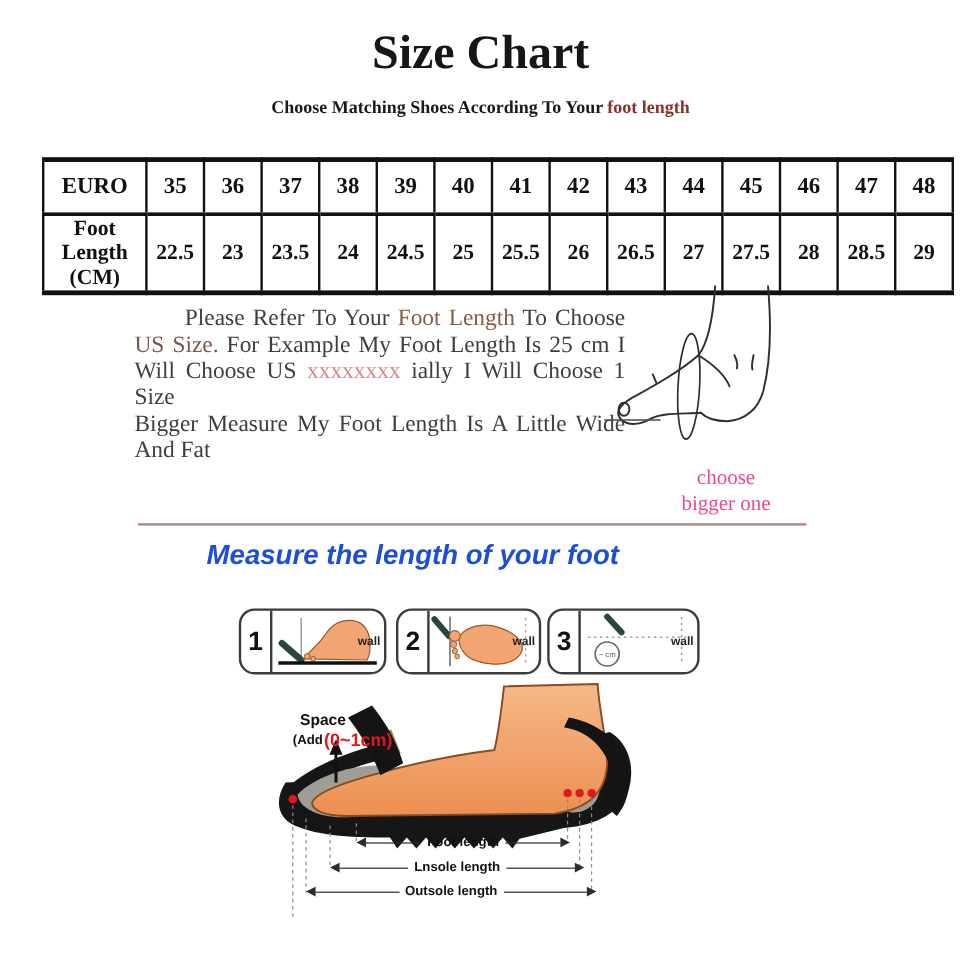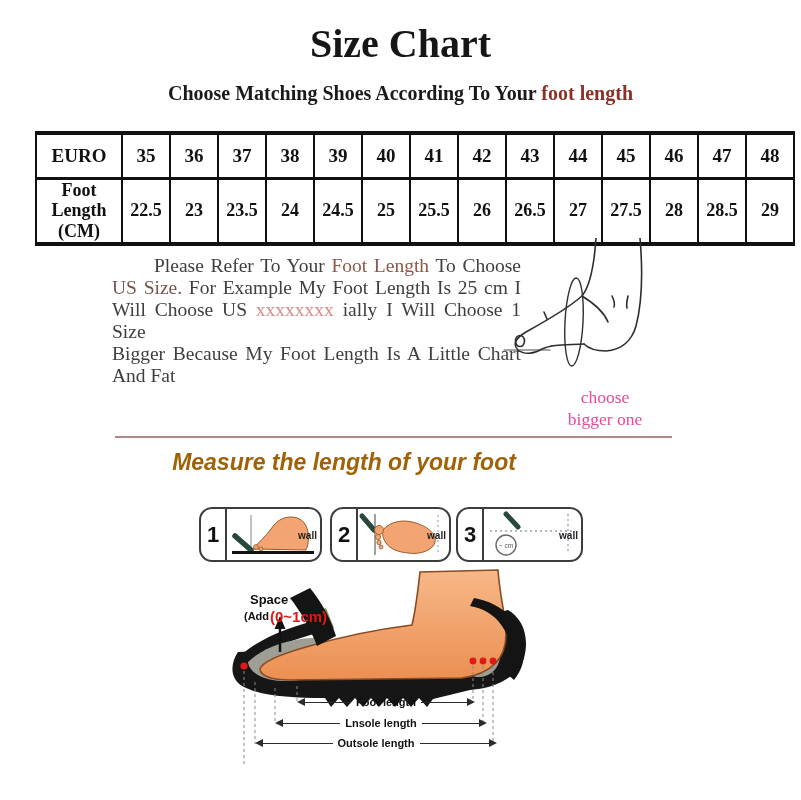--- a/index.html
+++ b/index.html
@@ -3,21 +3,21 @@
 <meta charset="utf-8">
 <style>
   html,body{margin:0;padding:0;background:#ffffff;}
   #canvas{position:relative;width:801px;height:800px;background:#ffffff;overflow:hidden;
           font-family:"Liberation Serif",serif;color:#111;}
 
   .abs{position:absolute;}
 
   
   .page-title{left:0;top:20px;width:801px;text-align:center;font-size:40px;font-weight:bold;color:#161616;}
-  .subtitle{left:0;top:82px;width:801px;text-align:center;font-size:20px;font-weight:bold;color:#1a1a1a;}
+  .subtitle{left:0;top:82px;width:801px;text-align:center;font-size:15px;font-weight:bold;color:#1a1a1a;}
   .subtitle .hl{color:#8b3228;}
 
   
   .size-table-wrap{left:35px;top:131px;border-radius:14px;}
   table.size-table{border-collapse:collapse;width:760px;table-layout:fixed;
                    border-top:4px solid #111;border-bottom:4px solid #111;}
   table.size-table td{border:2px solid #111;text-align:center;vertical-align:middle;
                       font-weight:bold;font-family:"Liberation Serif",serif;padding:0;}
   tr.row-euro{height:45px;}
   tr.row-euro td{border-bottom:3px solid #111;font-size:19px;}
@@ -33,21 +33,21 @@
   .brown{color:#8a5948;}
   .brown2{color:#77564e;}
   .redx{color:#d98a8a;}
 
   .side-note{left:543px;top:386px;width:124px;text-align:center;font-size:17.5px;line-height:22px;color:#ec4899;}
 
   
   .divider{left:115px;top:436px;width:557px;height:2px;background:#b18689;}
   .measure-heading{left:0;top:449px;width:688px;text-align:center;
                    font-family:"Liberation Sans",sans-serif;font-style:italic;font-weight:bold;
-                   font-size:23px;color:#a16207;}
+                   font-size:23px;color:#1d4ed8;}
 
   
   .panel{position:absolute;top:507px;height:55px;background:#fff;border:2.5px solid #3c3c3c;
          border-radius:13px;display:flex;box-sizing:border-box;}
   .panel .num{width:24px;border-right:2px solid #3c3c3c;display:flex;align-items:center;justify-content:center;
               font-family:"Liberation Sans",sans-serif;font-weight:bold;font-size:22px;color:#111;}
   .panel .art{position:relative;flex:1;}
   .panel .wall{position:absolute;right:3px;top:50%;transform:translateY(-50%);
                font-family:"Liberation Sans",sans-serif;font-weight:bold;font-size:10px;color:#222;}
 
@@ -122,21 +122,21 @@
     </div>
     <div class="jline">
       <span class="brown2">US Size.</span>
       <span>For Example My Foot Length Is 25 cm I</span>
     </div>
     <div class="jline">
       <span>Will Choose US</span>
       <span class="redx">xxxxxxxx</span>
       <span>ially I Will Choose 1 Size</span>
     </div>
-    <div class="jline">Bigger Because My Foot Length Is A Little Chart</div>
+    <div class="jline">Bigger Measure My Foot Length Is A Little Wide</div>
     <div>And Fat</div>
   </div>
 
   <svg class="abs" style="left:500px;top:238px;" width="170" height="132" viewBox="0 0 170 132">
     <g fill="none" stroke="#2e2e2e" stroke-width="1.6" stroke-linecap="round">
       <path d="M 140,0 C 143,35 142,65 136,88 C 132,102 122,112 106,113 C 96,113 88,110 84,106"></path>
       <path d="M 96,0 C 94,30 90,48 82,58 C 66,72 44,84 26,94 C 16,100 12,106 18,112 C 24,117 34,116 42,111 C 52,106 66,107 84,106"></path>
       <path d="M 82,58 C 95,66 104,74 108,84"></path>
       <ellipse cx="20" cy="103" rx="4.5" ry="5.5"></ellipse>
       <ellipse cx="74" cy="84" rx="9" ry="44" transform="rotate(3 74 84)" stroke-width="1.4"></ellipse>

